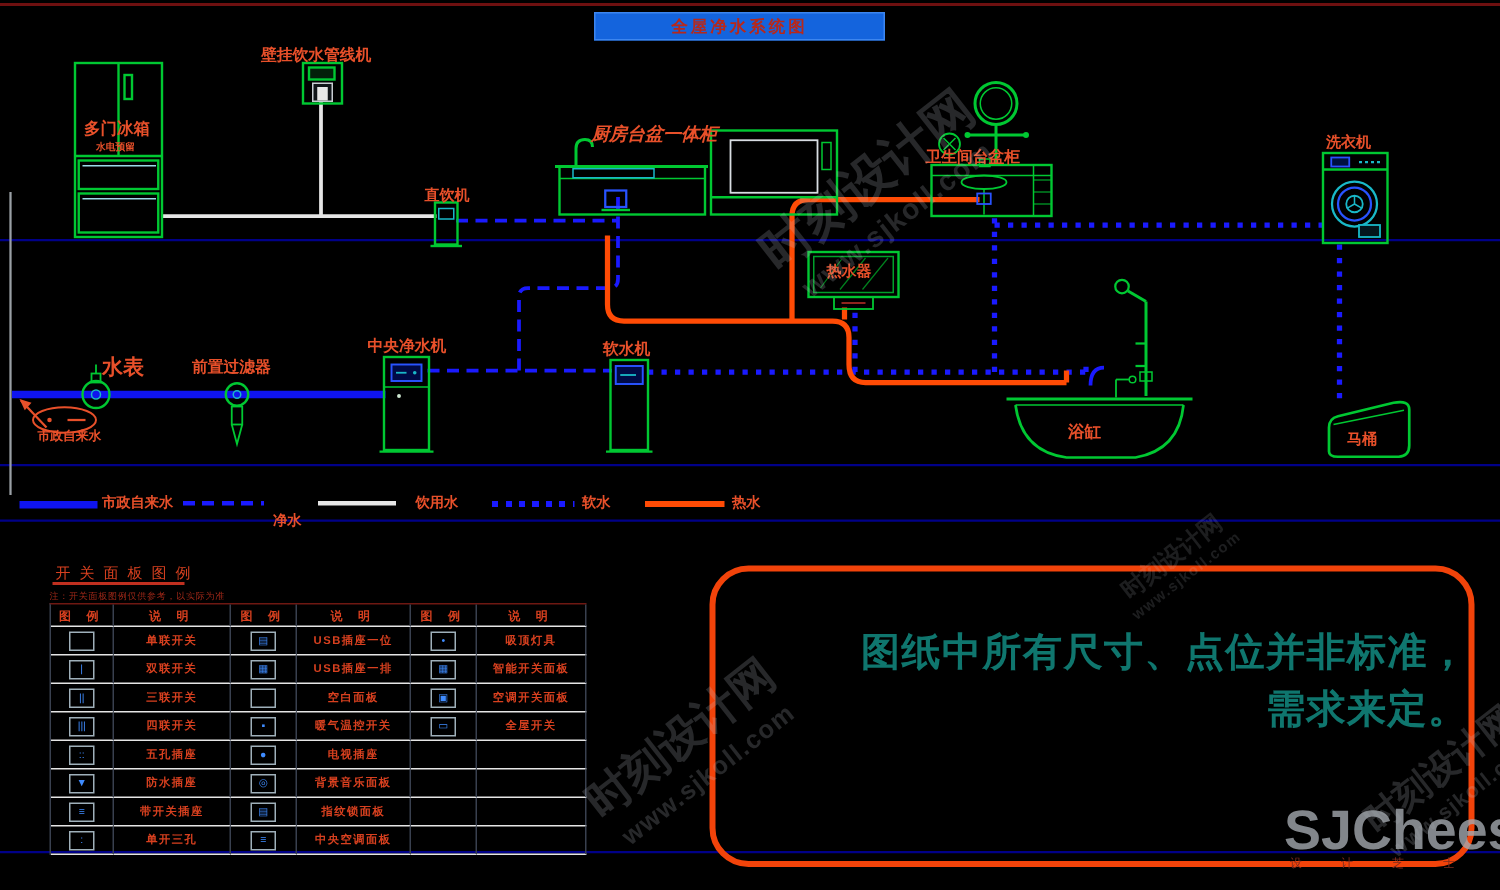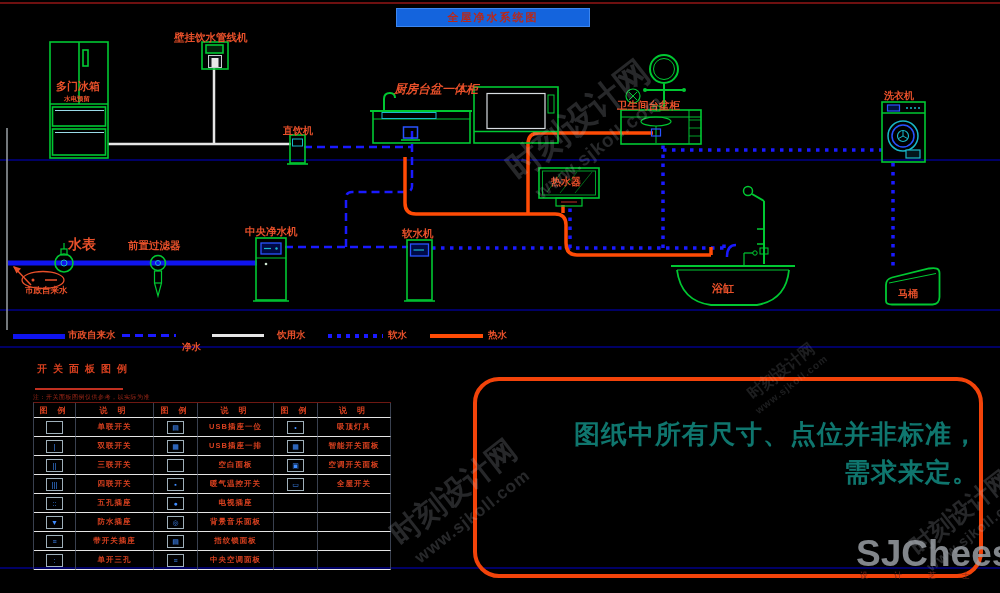--- a/index.html
+++ b/index.html
@@ -7,21 +7,21 @@
          font-family:"Liberation Sans",sans-serif;}
   .stage svg{position:absolute;left:0;top:0;}
   .lbl{position:absolute;color:#e8502a;font-weight:bold;white-space:nowrap;line-height:1;}
   .titlebar{position:absolute;left:396px;top:8px;width:192px;height:17px;background:#1464dd;
             border:1px solid #3c86f0;display:flex;align-items:center;justify-content:center;}
   .titlebar .t{color:#b8281a;font-size:11px;font-weight:bold;letter-spacing:2px;}
   
   .leg-s{position:absolute;height:4px;top:334px;}
   .leg-l{position:absolute;top:329px;color:#e8502a;font-weight:bold;font-size:9.5px;white-space:nowrap;}
   
-  .ptitle{position:absolute;left:37px;top:362px;color:#d8401f;font-size:10px;font-weight:bold;letter-spacing:6px;}
+  .ptitle{position:absolute;left:37px;top:375px;color:#d8401f;font-size:10px;font-weight:normal;letter-spacing:6px;}
   .punder{position:absolute;left:35px;top:388px;width:88px;height:2px;background:#c03020;}
   .pnote{position:absolute;left:33px;top:393px;color:#a02818;font-size:6px;letter-spacing:.5px;}
   .ptable{position:absolute;left:33px;top:402px;width:357px;display:grid;
           grid-template-columns:42px 78px 44px 76px 44px 73px;border-top:1px solid #6e1812;border-left:1px solid #39404f;}
   .ptable .cell{border-right:1px solid #39404f;border-bottom:1px solid #e5e5e5;height:18px;
           display:flex;align-items:center;justify-content:center;overflow:hidden;}
   .ptable .hcell{height:14px;color:#d8401f;font-size:8px;font-weight:bold;letter-spacing:4px;}
   .ptable .desc{color:#d8401f;font-size:7.5px;font-weight:bold;letter-spacing:1px;}
   .ic{min-width:13px;height:11px;border:1px solid #9fb0ba;color:#3f8cff;font-size:7px;line-height:11px;
       text-align:center;padding:0 1px;}

